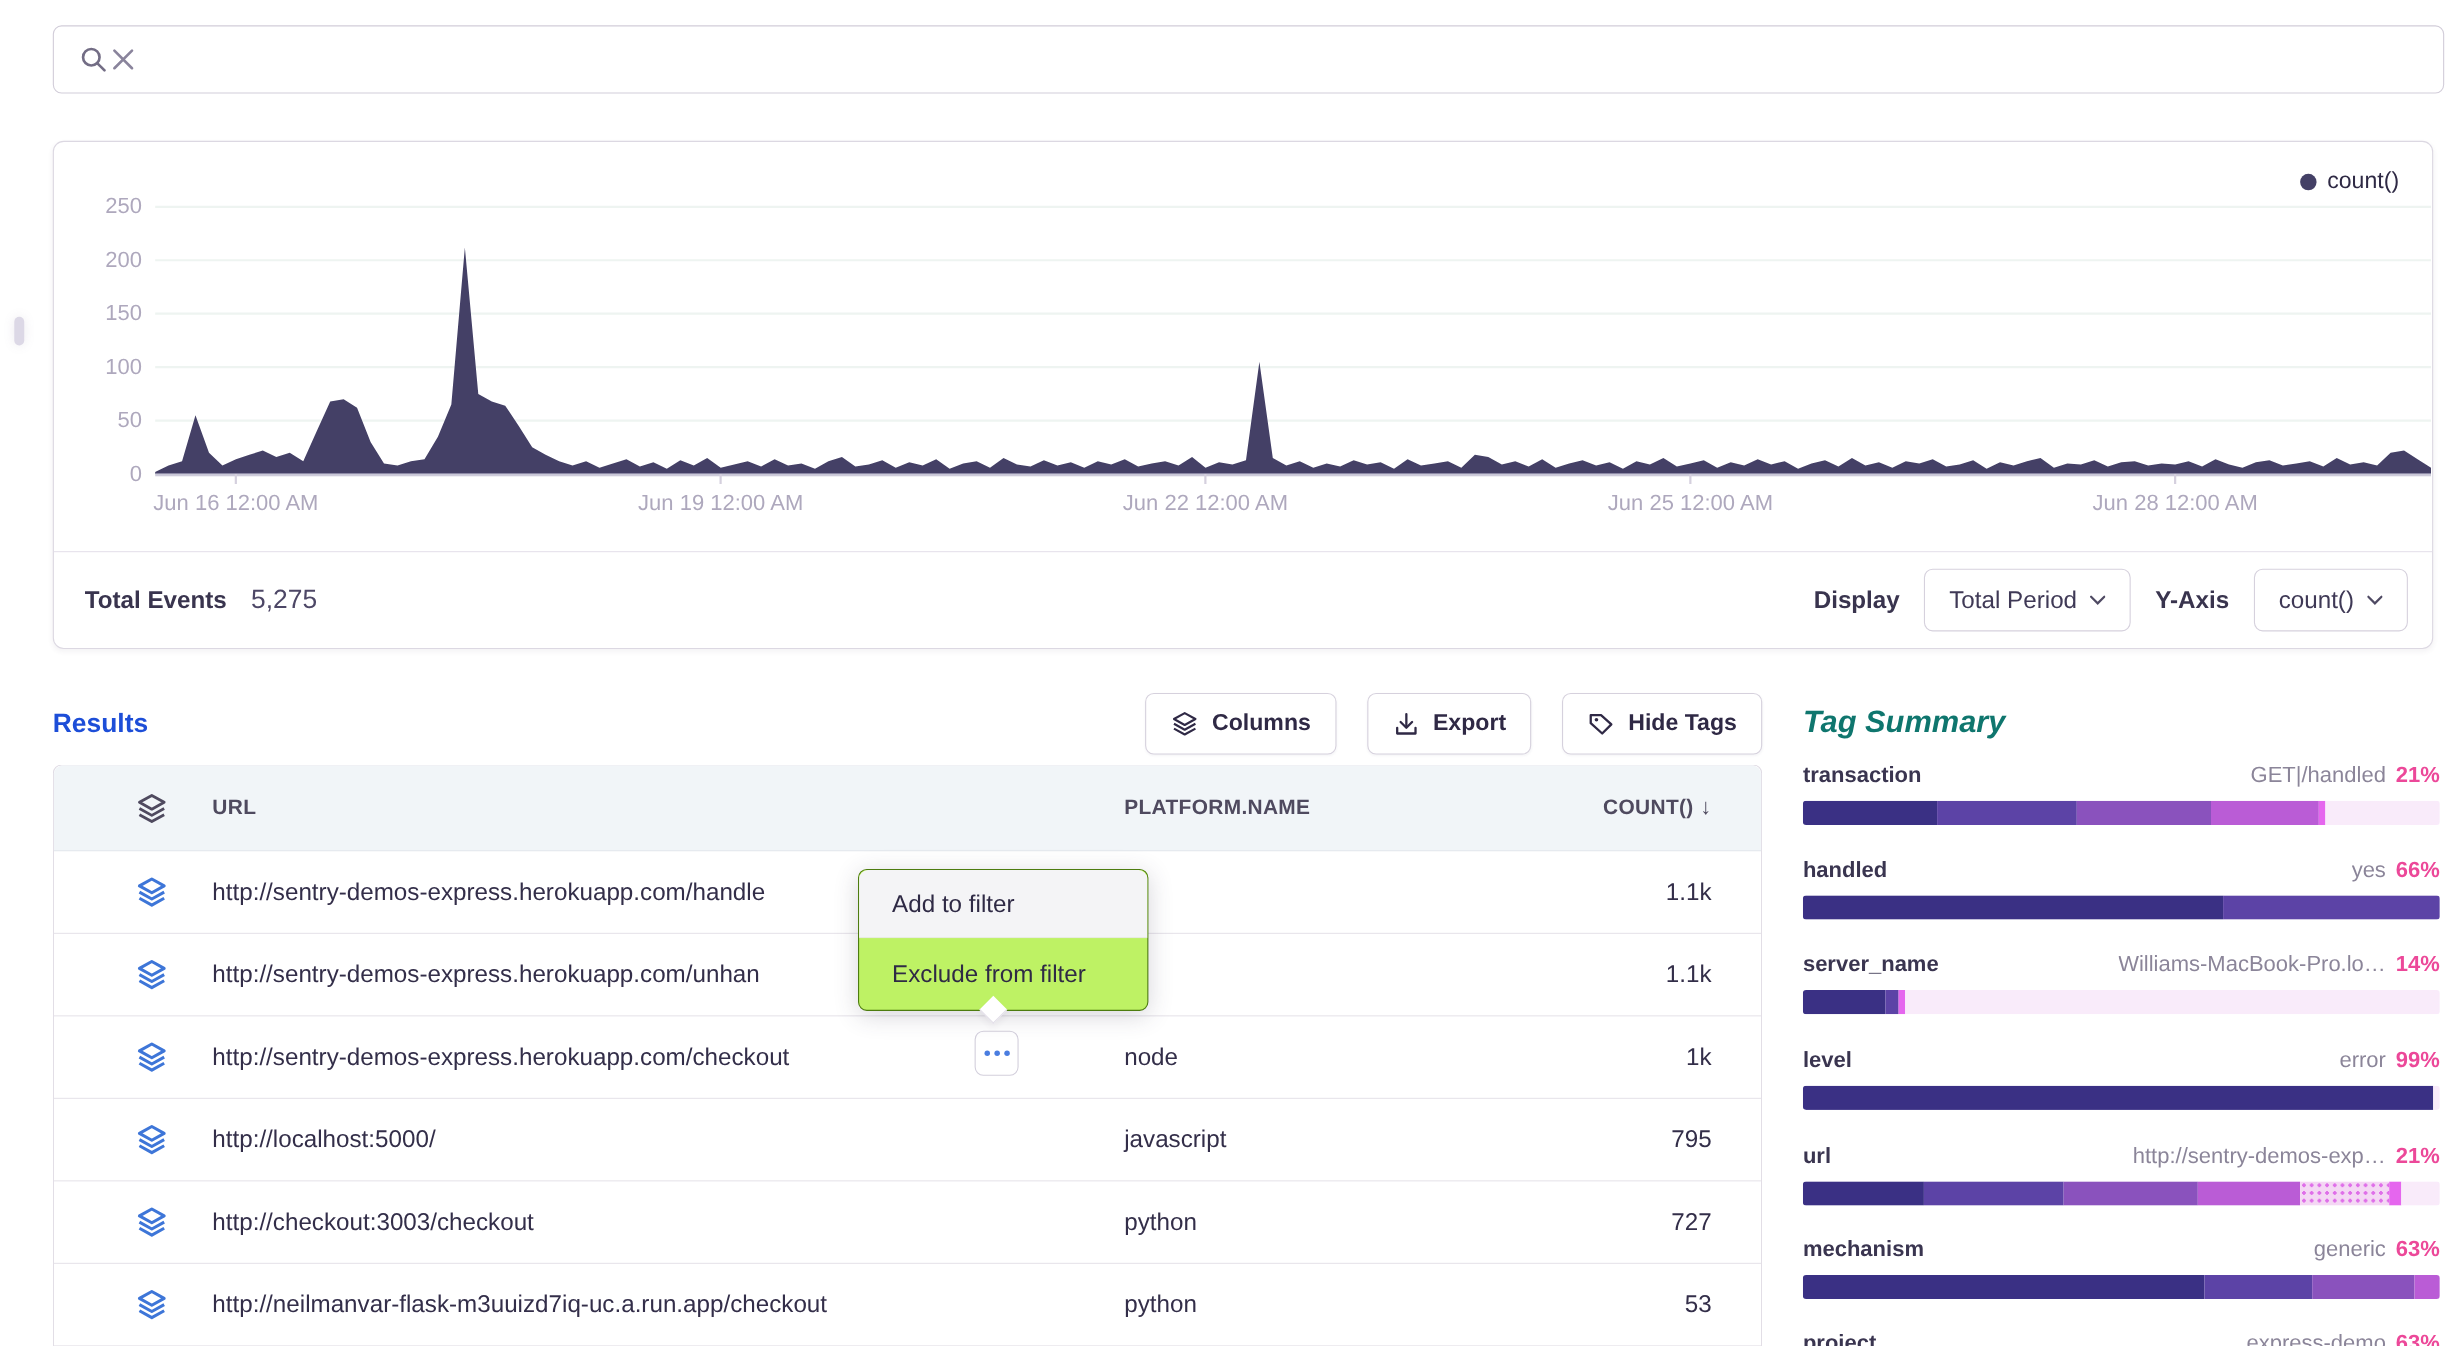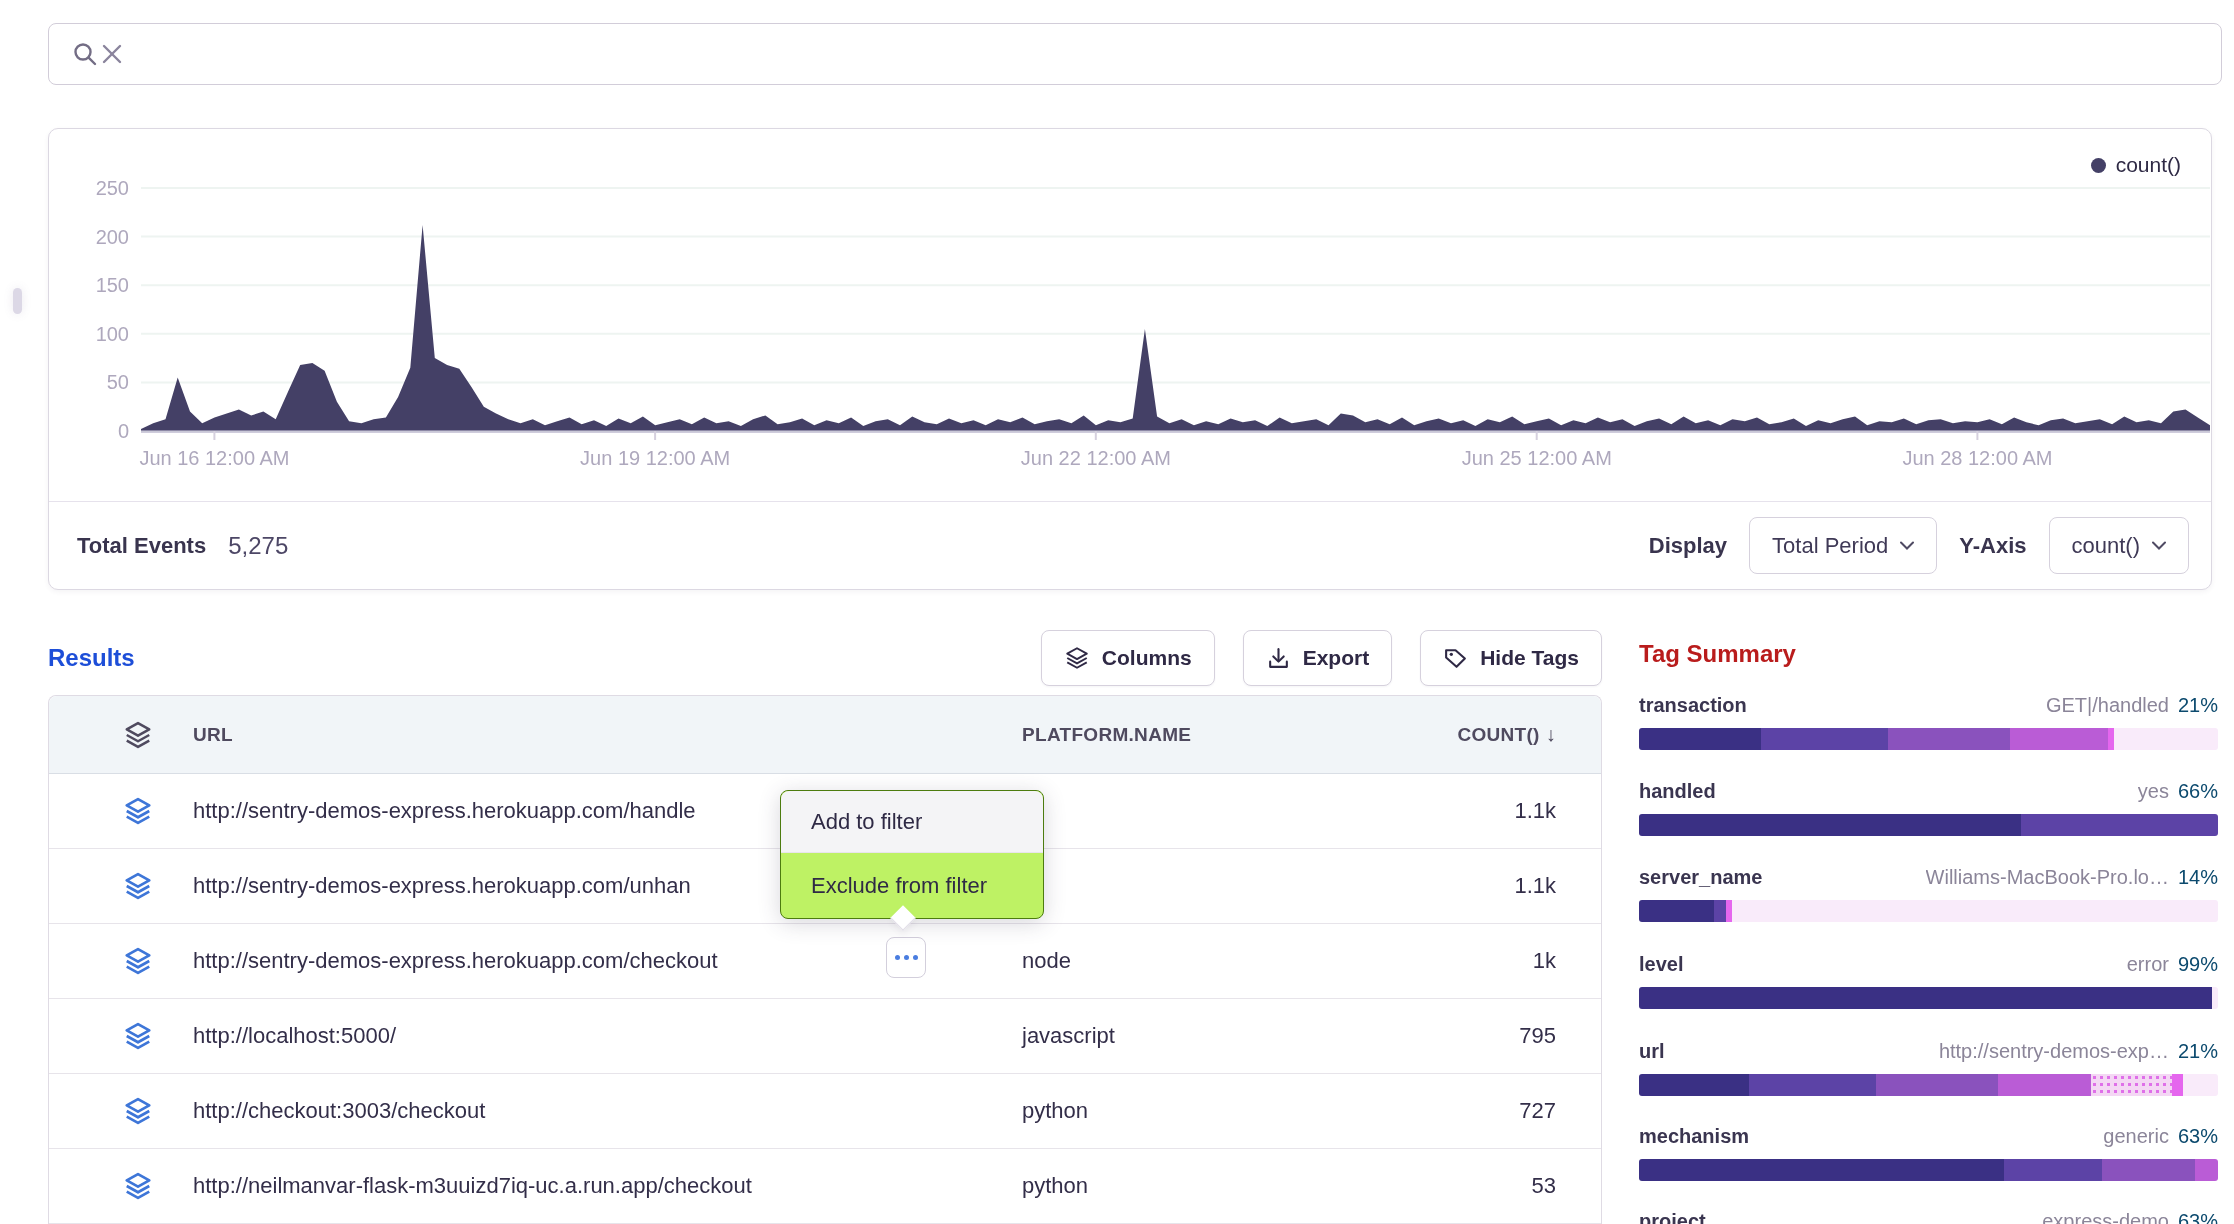--- a/index.html
+++ b/index.html
@@ -40,26 +40,26 @@
   
   .results-row{position:absolute;left:48px;top:629px;width:1554px;height:58px;display:flex;align-items:center;}
   .results-title{font-size:24px;font-weight:bold;color:#1d4ed8;}
   .btn-group{margin-left:auto;display:flex;gap:28px;}
   .tool-btn{display:flex;align-items:center;gap:12px;height:56px;padding:0 22px;background:#fff;
     border:1.5px solid #d6d1dd;border-radius:8px;font-size:21px;font-weight:bold;color:#2f2945;
     cursor:pointer;font-family:inherit;box-shadow:0 1px 2px rgba(60,55,90,.05);}
 
   
   .sidebar{position:absolute;left:1639px;top:640px;width:579px;}
-  .sb-title{font-size:24px;font-weight:bold;color:#b91c1c;}
+  .sb-title{font-size:28px;font-weight:bold;color:#0f766e;font-style:italic;}
   .tag-row{position:absolute;left:0;width:579px;}
   .tag-head{display:flex;align-items:baseline;font-size:20px;}
   .tag-name{font-weight:bold;color:#3a3550;}
   .tag-val{margin-left:auto;color:#8b8599;white-space:nowrap;overflow:hidden;}
-  .tag-pct{font-weight:normal;color:#0c4a6e;margin-left:9px;}
+  .tag-pct{font-weight:bold;color:#ec4899;margin-left:9px;}
   .tag-bar{margin-top:11px;height:22px;border-radius:3px;overflow:hidden;display:flex;}
   .seg{height:100%;}
   .seg-h{background-color:#f4d7f4;
     background-image:radial-gradient(#df6fe9 1.6px, transparent 1.6px);background-size:7px 7px;}
 
   
   .table{position:absolute;left:48px;top:695px;width:1554px;box-sizing:border-box;
     border:1.5px solid #dfdbe4;border-bottom:none;border-radius:8px 8px 0 0;background:#fff;overflow:visible;}
   .thead{height:77px;background:#f1f5f8;border-bottom:1.5px solid #d9dee5;border-radius:8px 8px 0 0;
     display:flex;align-items:center;font-size:19px;font-weight:bold;color:#4f4a5f;letter-spacing:.3px;}

